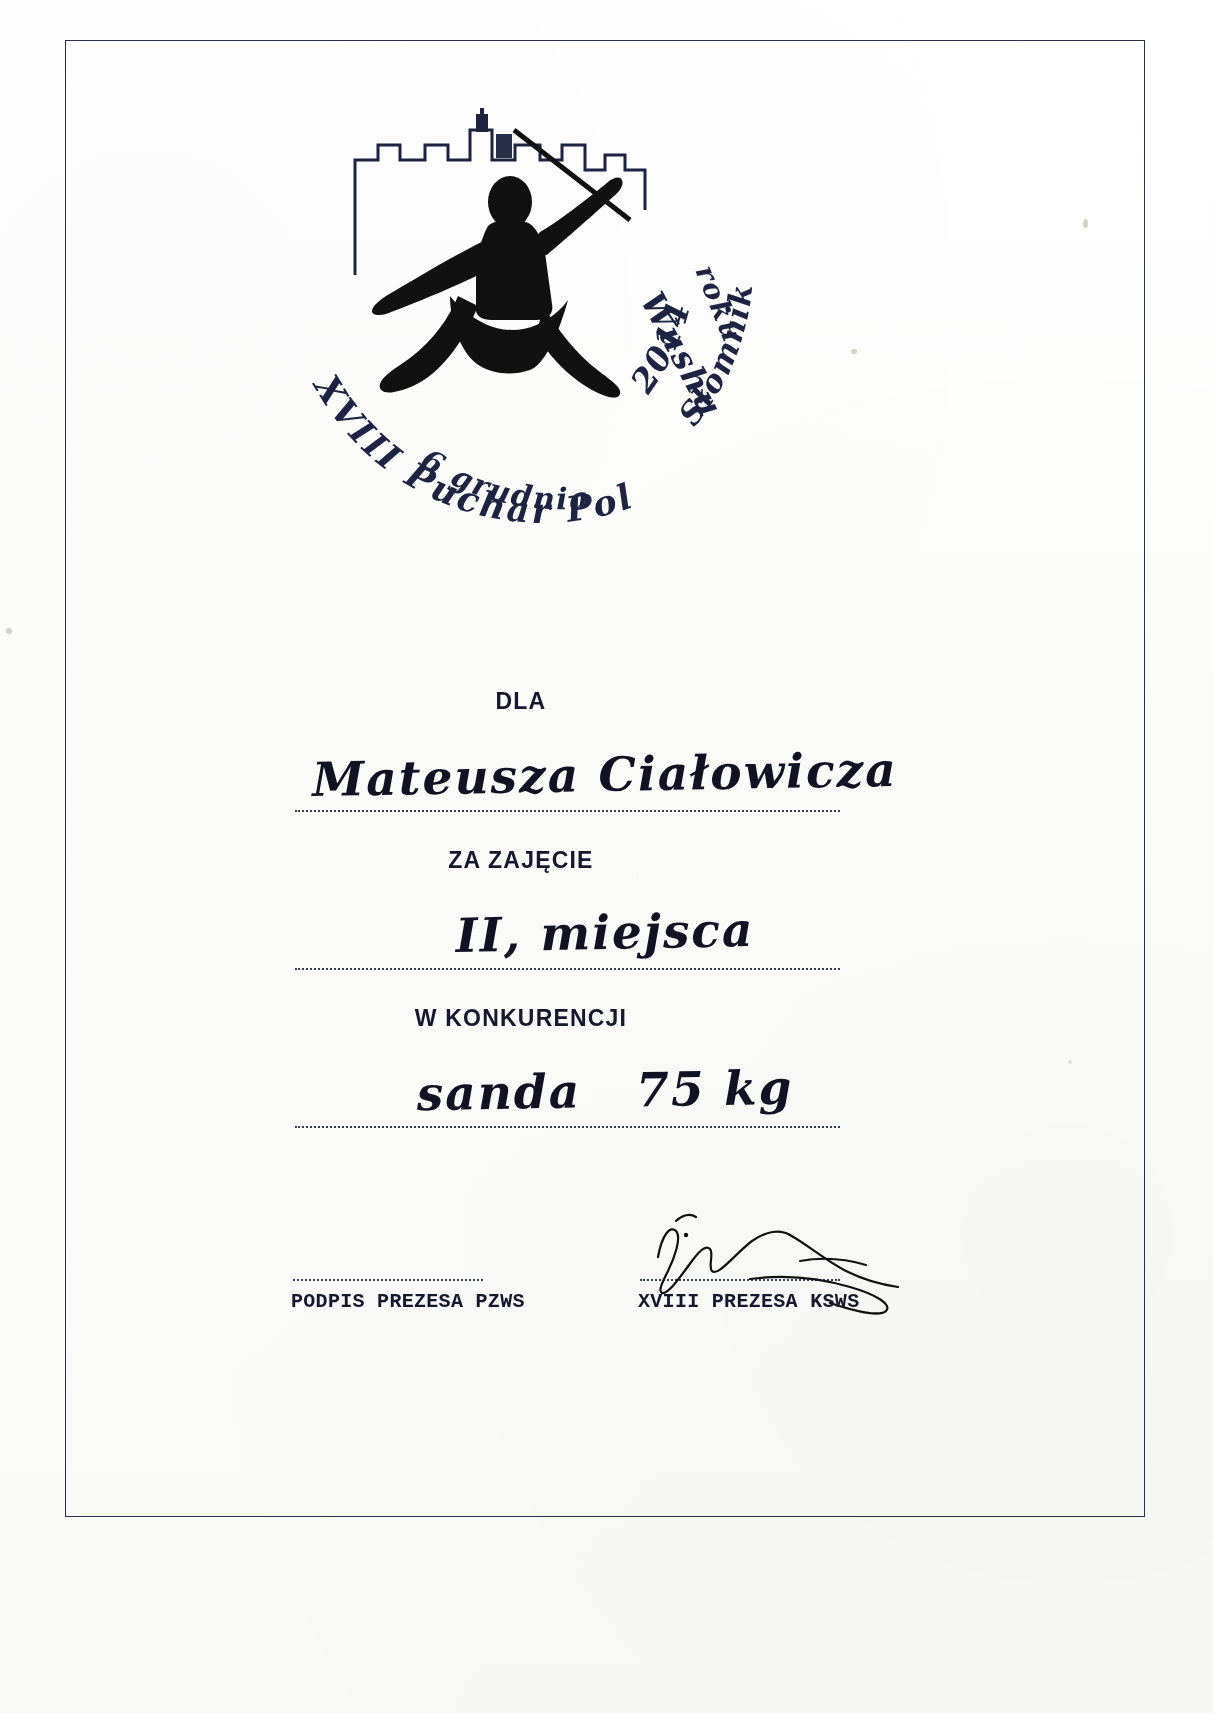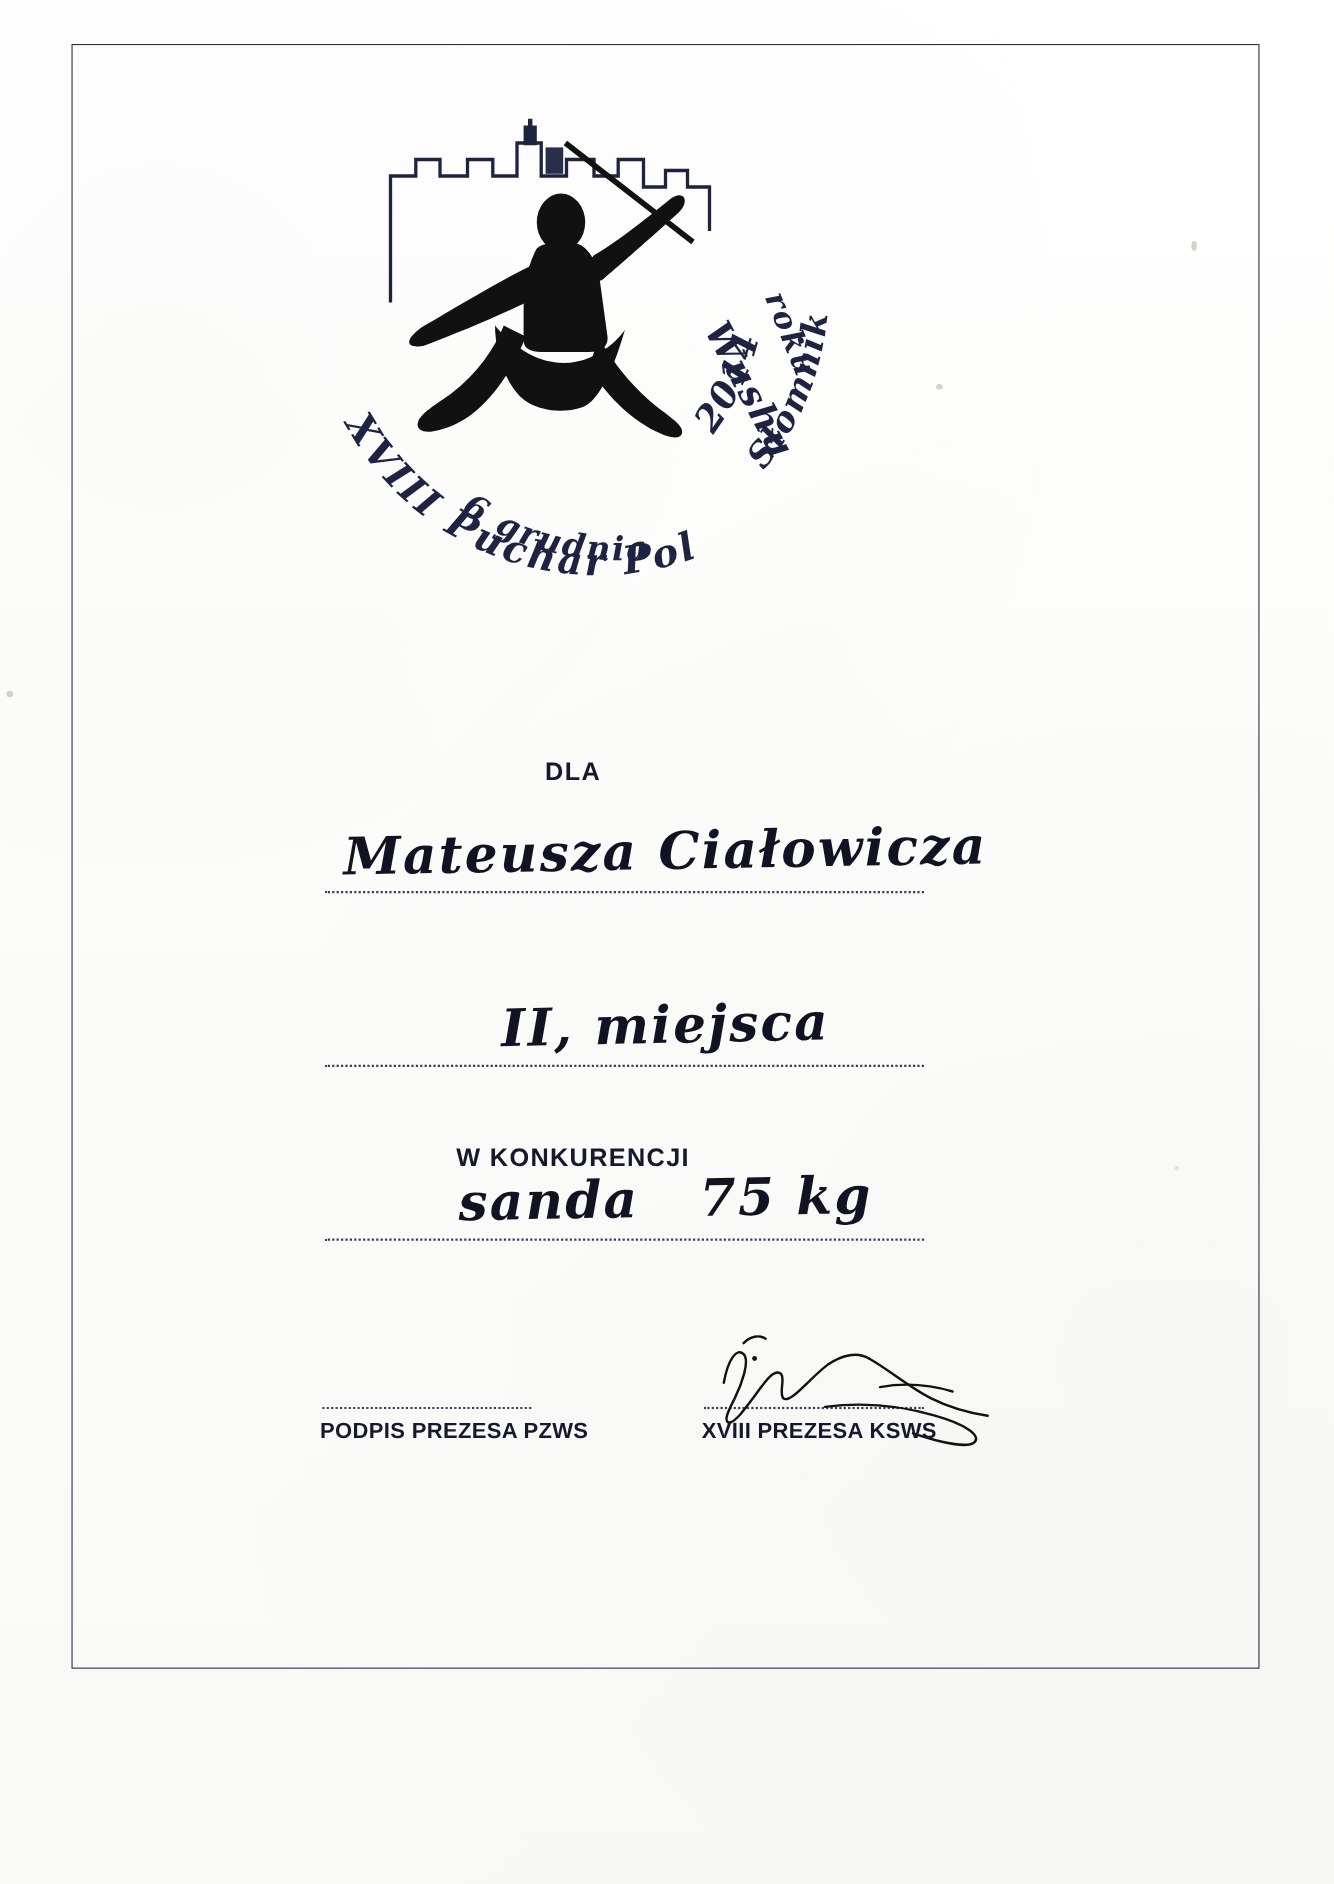--- a/index.html
+++ b/index.html
@@ -54,21 +54,21 @@
     left: 65px;
     text-align: center;
     font-family: "Liberation Sans", sans-serif;
     font-weight: bold;
     color: #16182d;
     letter-spacing: 1.2px;
     font-size: 23px;
   }
   #label-dla   { top: 688px; }
   #label-za    { top: 847px; font-size: 23px; }
-  #label-konk  { top: 1039px; font-size: 23px; }
+  #label-konk  { top: 1005px; font-size: 23px; }
 
   .fill-line {
     position: absolute;
     left: 295px;
     width: 545px;
     border-bottom: 2.5px dotted #3b3f55;
     height: 0;
   }
   #line1 { top: 810px; }
   #line2 { top: 968px; }
@@ -95,21 +95,21 @@
     border-bottom: 2.5px dotted #3b3f55;
     height: 0;
     top: 1279px;
   }
   #sig-line-left  { left: 293px; width: 190px; }
   #sig-line-right { left: 640px; width: 200px; }
 
   .sig-caption {
     position: absolute;
     top: 1290px;
-    font-family: Liberation Sans, sans-serif;
+    font-family: Liberation Mono, monospace;
     font-weight: bold;
     font-size: 20px;
     letter-spacing: 0.3px;
     color: #16182d;
     white-space: nowrap;
   }
   #sig-cap-left  { left: 291px; }
   #sig-cap-right { left: 638px; }
 
   #signature-scribble {
@@ -203,20 +203,21 @@
       <text x="340" y="200" transform="rotate(62 340 200)" font-family="'DejaVu Serif', serif" font-style="italic" font-weight="bold" font-size="33" fill="#1d2340" letter-spacing="2">Wushu</text>
       <text x="395" y="170" transform="rotate(68 395 170)" font-family="'DejaVu Serif', serif" font-style="italic" font-weight="bold" font-size="28" fill="#1d2340" letter-spacing="2">roku</text>
     </svg>
   </div>
 
   <div class="label" id="label-dla">DLA</div>
 
   <div class="fill-line" id="line1"></div>
   <div class="handwriting" id="hw-name">Mateusza Ciałowicza</div>
 
+  <div class="label" id="label-za">ZA ZAJĘCIE</div>
 
   <div class="fill-line" id="line2"></div>
   <div class="handwriting" id="hw-place">II, miejsca</div>
 
   <div class="label" id="label-konk">W KONKURENCJI</div>
 
   <div class="fill-line" id="line3"></div>
   <div class="handwriting" id="hw-cat">sanda   75 kg</div>
 
   <div class="sig-line" id="sig-line-left"></div>

